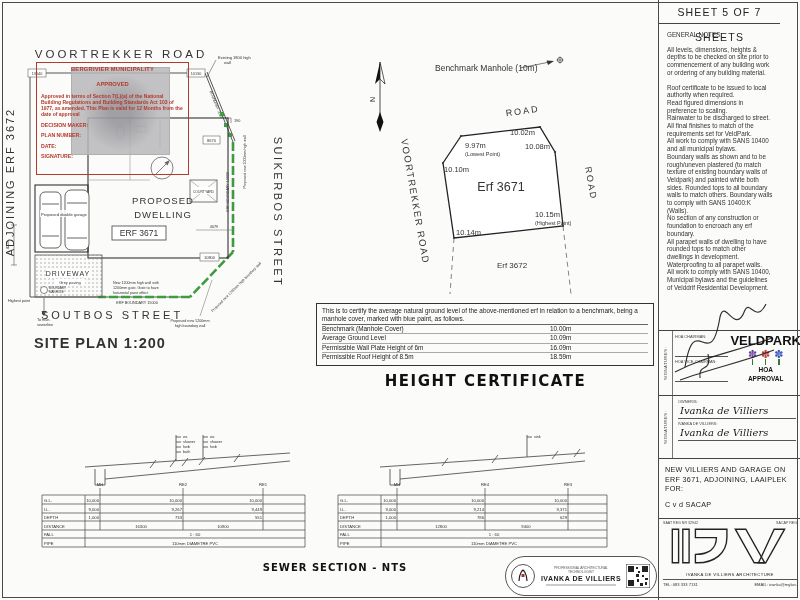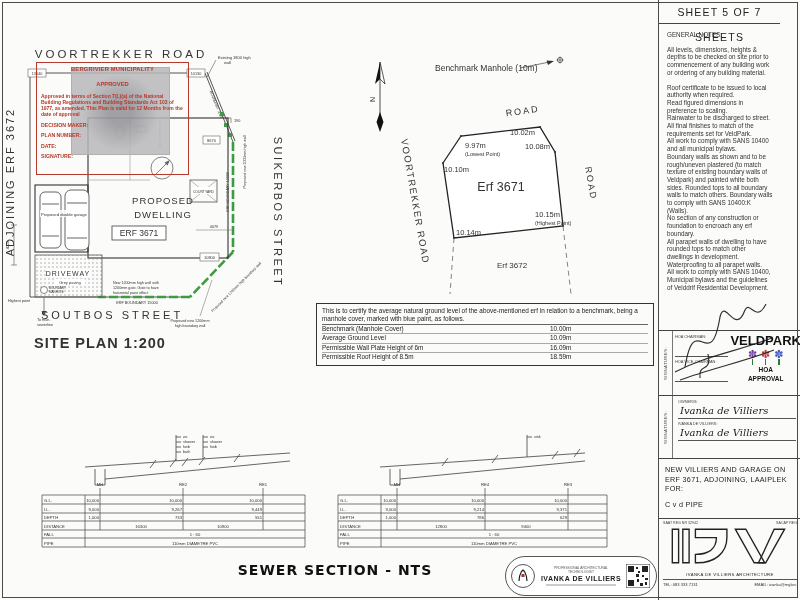--- a/index.html
+++ b/index.html
@@ -52,21 +52,21 @@
   .own-mid{flex:1;padding:3px 5px;font-size:3.9px;color:#444}
   .own-mid .sig{font-family:"DejaVu Serif",serif;font-style:italic;font-size:10px;color:#222;border-bottom:.7px solid #555;padding:1px 0 2px 2px}
   .proj{padding:6px 6px;font-size:7.2px;line-height:9.5px;color:#222;letter-spacing:.3px;display:block}
   .proj .client{margin-top:6px}
   .firm{display:block;padding:2px 4px 0 4px}
   .firm .regs{display:flex;justify-content:space-between;font-size:3.6px;color:#444}
   .firm .fname{text-align:center;font-size:4.2px;letter-spacing:.4px;color:#222;padding:1px 0 2px}
   .firm .contact{display:flex;justify-content:space-between;font-size:4.1px;color:#333;border-top:.8px solid #555;padding-top:2px}
   
   .sewer-cap{left:230px;top:562px;width:210px;text-align:center;font-family:"DejaVu Sans",sans-serif;
-    font-weight:bold;font-size:14px;letter-spacing:1px;color:#111}
+    font-weight:bold;font-size:10px;letter-spacing:1px;color:#111}
   
   .pstamp{left:505px;top:556px;width:152px;height:40px;border:1.2px solid #555;border-radius:20px;
     display:flex;align-items:center;padding:2px 6px 2px 4px;gap:4px;background:#fff}
   .pstamp .mid{flex:1;text-align:center}
   .pstamp .l1{font-size:3.3px;color:#555;line-height:4px}
   .pstamp .nm{font-size:7px;font-weight:bold;letter-spacing:.5px;color:#222;margin-top:1px}
   .pstamp .bar{height:2px;background:#ccc;width:85%;margin:2px auto 0}
 </style>
 </head>
 <body>
@@ -287,20 +287,21 @@
     </div>
     <div class="cert-row">
       <span class="lab">Permissible Wall Plate Height of 6m</span>
       <span>16.09m</span>
     </div>
     <div class="cert-row">
       <span class="lab">Permissible Roof Height of 8.5m</span>
       <span>18.59m</span>
     </div>
   </div>
+  <div class="hc-caption">HEIGHT CERTIFICATE</div>
 </div>
 
 <div class="abs rp">
   <div class="rp-title">SHEET 5 OF 7 SHEETS</div>
   <div class="rp-notes">
     <div class="nh">GENERAL NOTES:</div>
     <p class="gap">All levels, dimensions, heights &amp; depths to be checked on site prior to commencement of any building work or ordering of any building material.</p>
     <p>Roof certificate to be issued to local authority when required.</p>
     <p>Read figured dimensions in preference to scaling.</p>
     <p>Rainwater to be discharged to street.</p>
@@ -353,21 +354,21 @@
       <div class="sig">Ivanka de Villiers</div>
       <div style="margin-top:2px">IVANKA DE VILLIERS:</div>
       <div class="sig">Ivanka de Villiers</div>
     </div>
   </div>
 
   <div class="rbox proj" style="top:458px;height:60px">
     <div>NEW VILLIERS AND GARAGE ON</div>
     <div>ERF 3671, ADJOINING, LAAIPLEK</div>
     <div>FOR:</div>
-    <div class="client">C v d PIPE</div>
+    <div class="client">C v d SACAP</div>
   </div>
 
   <div class="rbox firm" style="top:518px;height:80px">
     <div class="regs">
       <span>SAAT REG NR 32942</span>
       <span>SACAP REG</span>
     </div>
     <svg width="132" height="42" viewBox="0 0 120 40">
       <g stroke="#222" stroke-width="1.3" fill="none">
         <path d="M6,4 H12 V36 H6 Z"></path>

